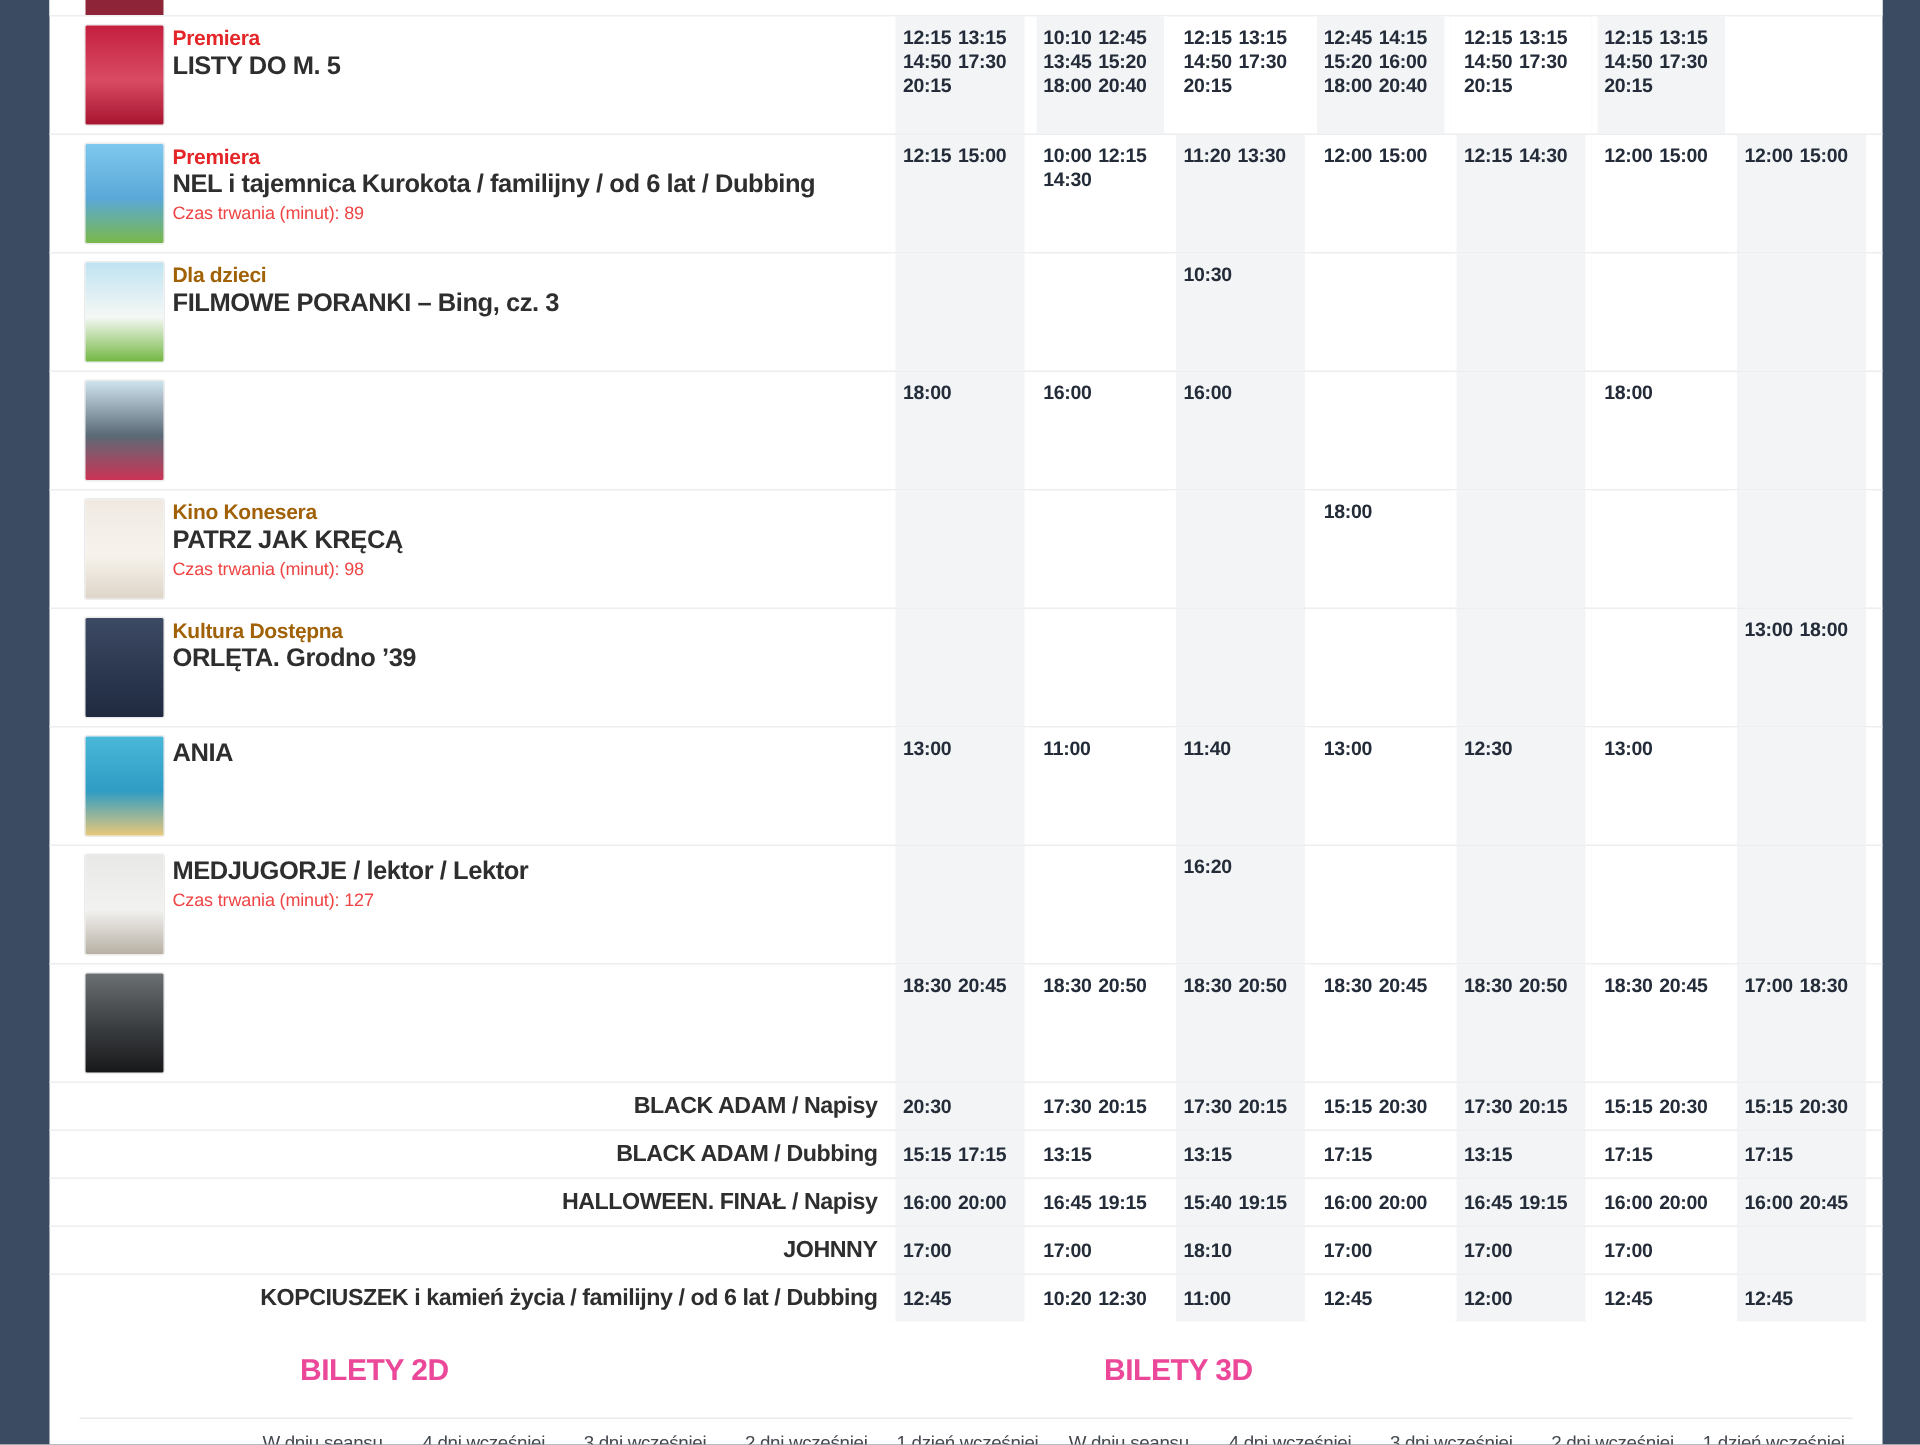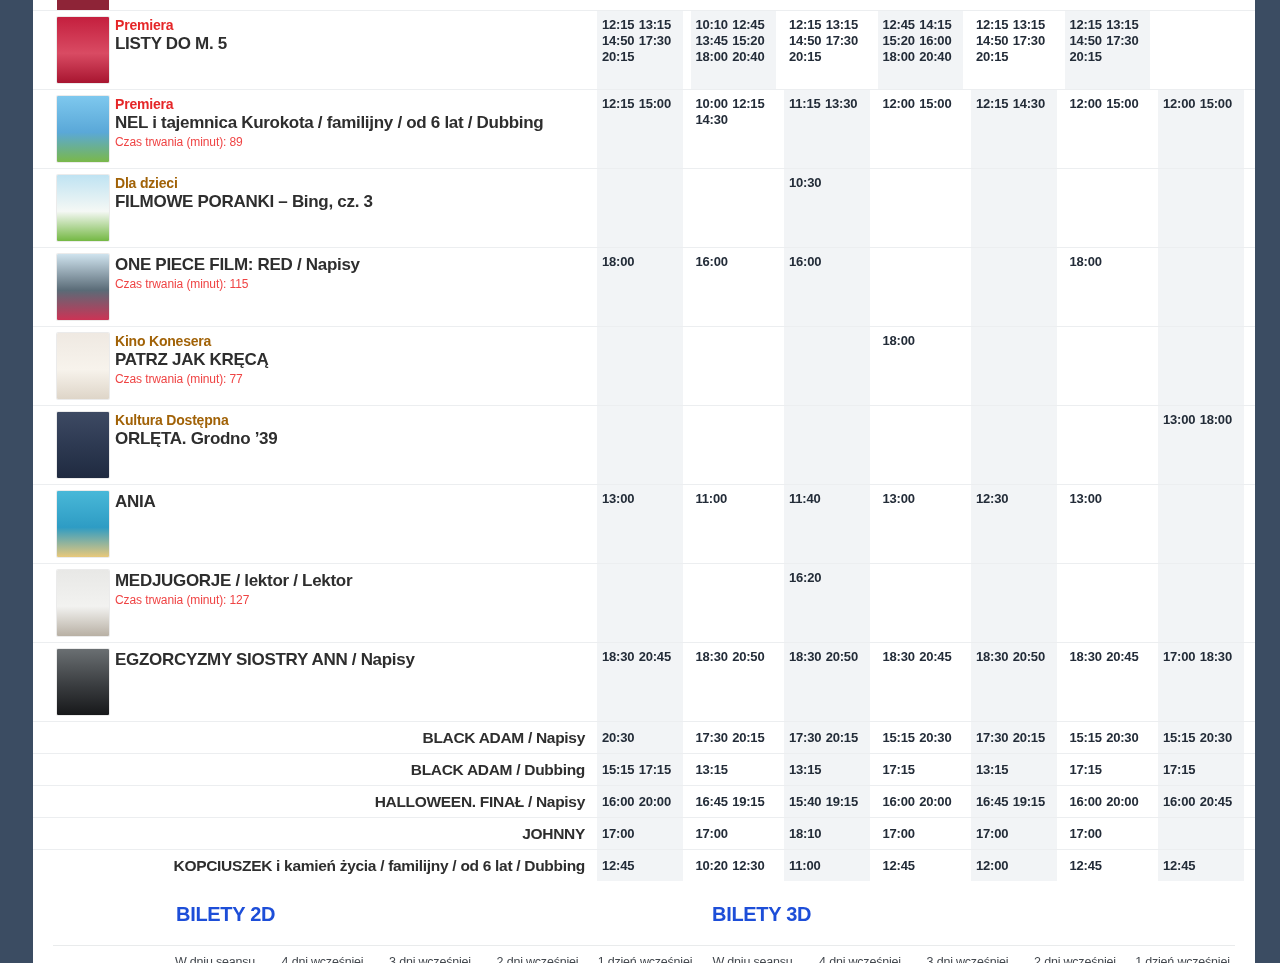--- a/index.html
+++ b/index.html
@@ -44,22 +44,23 @@
   .movie-row.compact .tcell{padding-top:8px;}
   .tcell.striped{
     background:#f2f4f6;border-left:4px solid #fff;border-right:4px solid #fff;
     padding-left:5px;
   }
   .showtime{display:inline-block;}
   
   .tickets{position:relative;}
   .ticket-titles{position:relative;height:34px;margin-top:22px;}
   .ticket-title{
-    position:absolute;top:0;font-weight:bold;font-size:20px;color:#1d4ed8;
+    position:absolute;top:0;font-weight:bold;font-size:20px;color:#ec4899;
     letter-spacing:-0.3px;
+    margin-left:24px;
   }
   #ticket-title-2d{left:143px;}
   #ticket-title-3d{left:679px;}
   .ticket-sep{height:0;border-top:1px solid #e9ebec;margin:8px 20px 0 20px;}
   .price-labels{display:flex;padding-left:124.5px;padding-top:9px;height:20px;}
   .price-label{
     width:100px;margin-left:7.5px;text-align:center;
     font-size:12.5px;color:#43484e;letter-spacing:-0.2px;white-space:nowrap;
   }
 </style>
@@ -91,21 +92,21 @@
       <div class="movie-row tall">
         <div class="poster" style="background: linear-gradient(rgb(126, 200, 238) 0%, rgb(90, 168, 216) 55%, rgb(122, 184, 74) 100%);"></div>
         <div class="info">
           <div class="tag tag-red">Premiera</div>
           <div class="title">NEL i tajemnica Kurokota / familijny / od 6 lat / Dubbing</div>
           <div class="duration">Czas trwania (minut): 89</div>
         </div>
         <div class="times">
           <div class="tcell striped"><span class="showtime">12:15</span> <span class="showtime">15:00</span></div>
           <div class="tcell"><span class="showtime">10:00</span> <span class="showtime">12:15</span> <span class="showtime">14:30</span></div>
-          <div class="tcell striped"><span class="showtime">11:15</span> <span class="showtime">13:30</span></div>
+          <div class="tcell striped"><span class="showtime">11:20</span> <span class="showtime">13:30</span></div>
           <div class="tcell"><span class="showtime">12:00</span> <span class="showtime">15:00</span></div>
           <div class="tcell striped"><span class="showtime">12:15</span> <span class="showtime">14:30</span></div>
           <div class="tcell"><span class="showtime">12:00</span> <span class="showtime">15:00</span></div>
           <div class="tcell striped"><span class="showtime">12:00</span> <span class="showtime">15:00</span></div>
         </div>
       </div>
       <div class="movie-row tall">
         <div class="poster" style="background: linear-gradient(rgb(191, 227, 242) 0%, rgb(245, 248, 245) 55%, rgb(116, 184, 67) 100%);"></div>
         <div class="info">
           <div class="tag tag-blue">Dla dzieci</div>
@@ -116,40 +117,36 @@
           <div class="tcell"></div>
           <div class="tcell striped"><span class="showtime">10:30</span></div>
           <div class="tcell"></div>
           <div class="tcell striped"></div>
           <div class="tcell"></div>
           <div class="tcell striped"></div>
         </div>
       </div>
       <div class="movie-row tall">
         <div class="poster" style="background: linear-gradient(rgb(207, 227, 238) 0%, rgb(90, 107, 119) 55%, rgb(204, 51, 85) 100%);"></div>
-        <div class="info">
-          <div class="title">ONE PIECE FILM: RED / Napisy</div>
-          <div class="duration">Czas trwania (minut): 115</div>
-        </div>
         <div class="times">
           <div class="tcell striped"><span class="showtime">18:00</span></div>
           <div class="tcell"><span class="showtime">16:00</span></div>
           <div class="tcell striped"><span class="showtime">16:00</span></div>
           <div class="tcell"></div>
           <div class="tcell striped"></div>
           <div class="tcell"><span class="showtime">18:00</span></div>
           <div class="tcell striped"></div>
         </div>
       </div>
       <div class="movie-row tall">
         <div class="poster" style="background: linear-gradient(rgb(239, 233, 226) 0%, rgb(247, 243, 236) 55%, rgb(222, 213, 200) 100%);"></div>
         <div class="info">
           <div class="tag tag-blue">Kino Konesera</div>
           <div class="title">PATRZ JAK KRĘCĄ</div>
-          <div class="duration">Czas trwania (minut): 77</div>
+          <div class="duration">Czas trwania (minut): 98</div>
         </div>
         <div class="times">
           <div class="tcell striped"></div>
           <div class="tcell"></div>
           <div class="tcell striped"></div>
           <div class="tcell"><span class="showtime">18:00</span></div>
           <div class="tcell striped"></div>
           <div class="tcell"></div>
           <div class="tcell striped"></div>
         </div>
@@ -196,23 +193,20 @@
           <div class="tcell"></div>
           <div class="tcell striped"><span class="showtime">16:20</span></div>
           <div class="tcell"></div>
           <div class="tcell striped"></div>
           <div class="tcell"></div>
           <div class="tcell striped"></div>
         </div>
       </div>
       <div class="movie-row tall">
         <div class="poster" style="background: linear-gradient(rgb(106, 111, 114) 0%, rgb(58, 61, 64) 55%, rgb(23, 24, 26) 100%);"></div>
-        <div class="info">
-          <div class="title">EGZORCYZMY SIOSTRY ANN / Napisy</div>
-        </div>
         <div class="times">
           <div class="tcell striped"><span class="showtime">18:30</span> <span class="showtime">20:45</span></div>
           <div class="tcell"><span class="showtime">18:30</span> <span class="showtime">20:50</span></div>
           <div class="tcell striped"><span class="showtime">18:30</span> <span class="showtime">20:50</span></div>
           <div class="tcell"><span class="showtime">18:30</span> <span class="showtime">20:45</span></div>
           <div class="tcell striped"><span class="showtime">18:30</span> <span class="showtime">20:50</span></div>
           <div class="tcell"><span class="showtime">18:30</span> <span class="showtime">20:45</span></div>
           <div class="tcell striped"><span class="showtime">17:00</span> <span class="showtime">18:30</span></div>
         </div>
       </div>

